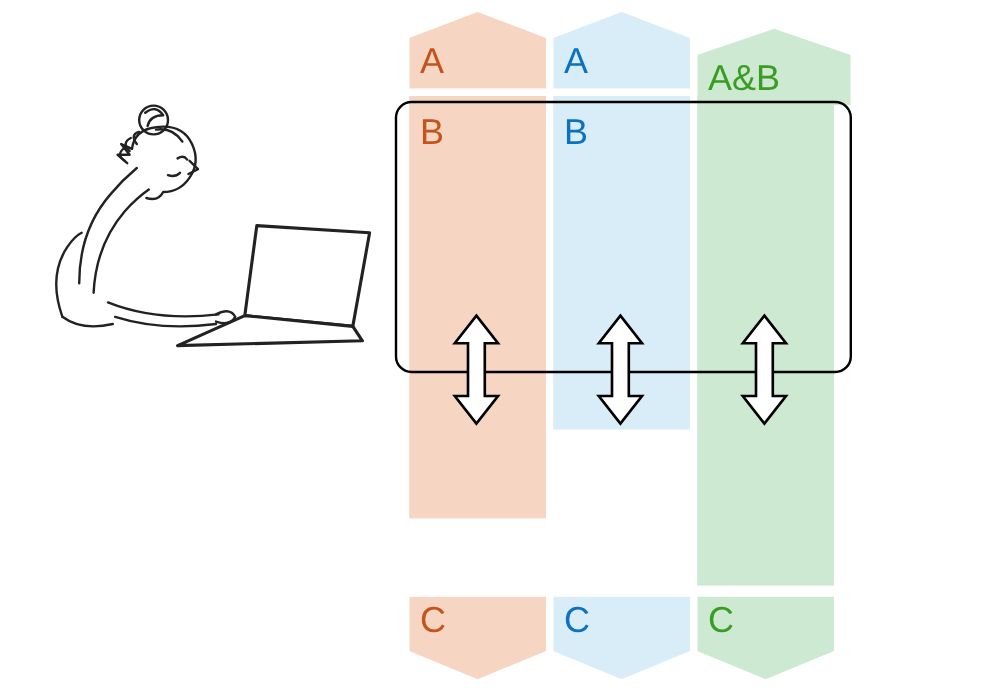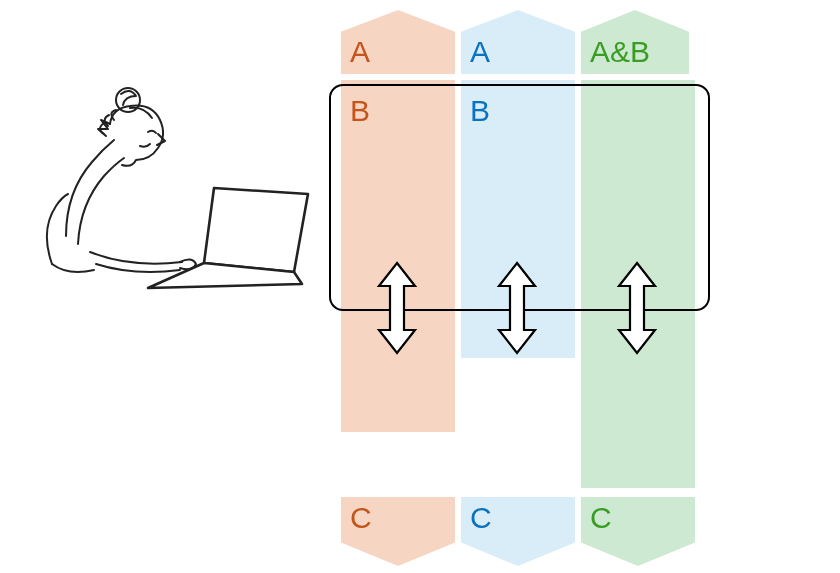--- a/index.html
+++ b/index.html
@@ -99,21 +99,21 @@
   <div class="shape cap-top fill-blue" style="left:461px; top:10px; width:114px; height:64px;">
     <span class="lbl t-blue" style="top:27px;">A</span>
   </div>
   <div class="shape fill-blue" style="left:461px; top:80px; width:114px; height:278px;">
     <span class="lbl t-blue" style="top:16px;">B</span>
   </div>
   <div class="shape cap-bottom fill-blue" style="left:461px; top:497px; width:114px; height:69px;">
     <span class="lbl t-blue" style="top:6px;">C</span>
   </div>
 
-  <div class="shape cap-top fill-green" style="left:581px; top:10px; width:108px; height:64px;">
+  <div class="shape cap-top fill-green" style="left:581px; top:24px; width:128px; height:64px;">
     <span class="lbl t-green" style="top:27px;">A&amp;B</span>
   </div>
   <div class="shape fill-green" style="left:581px; top:80px; width:114px; height:408px;"></div>
   <div class="shape cap-bottom fill-green" style="left:581px; top:497px; width:114px; height:69px;">
     <span class="lbl t-green" style="top:6px;">C</span>
   </div>
 
   <div class="frame"></div>
 
   <svg class="arrow" style="left:374px; top:261px;" viewBox="0 0 46 94">

